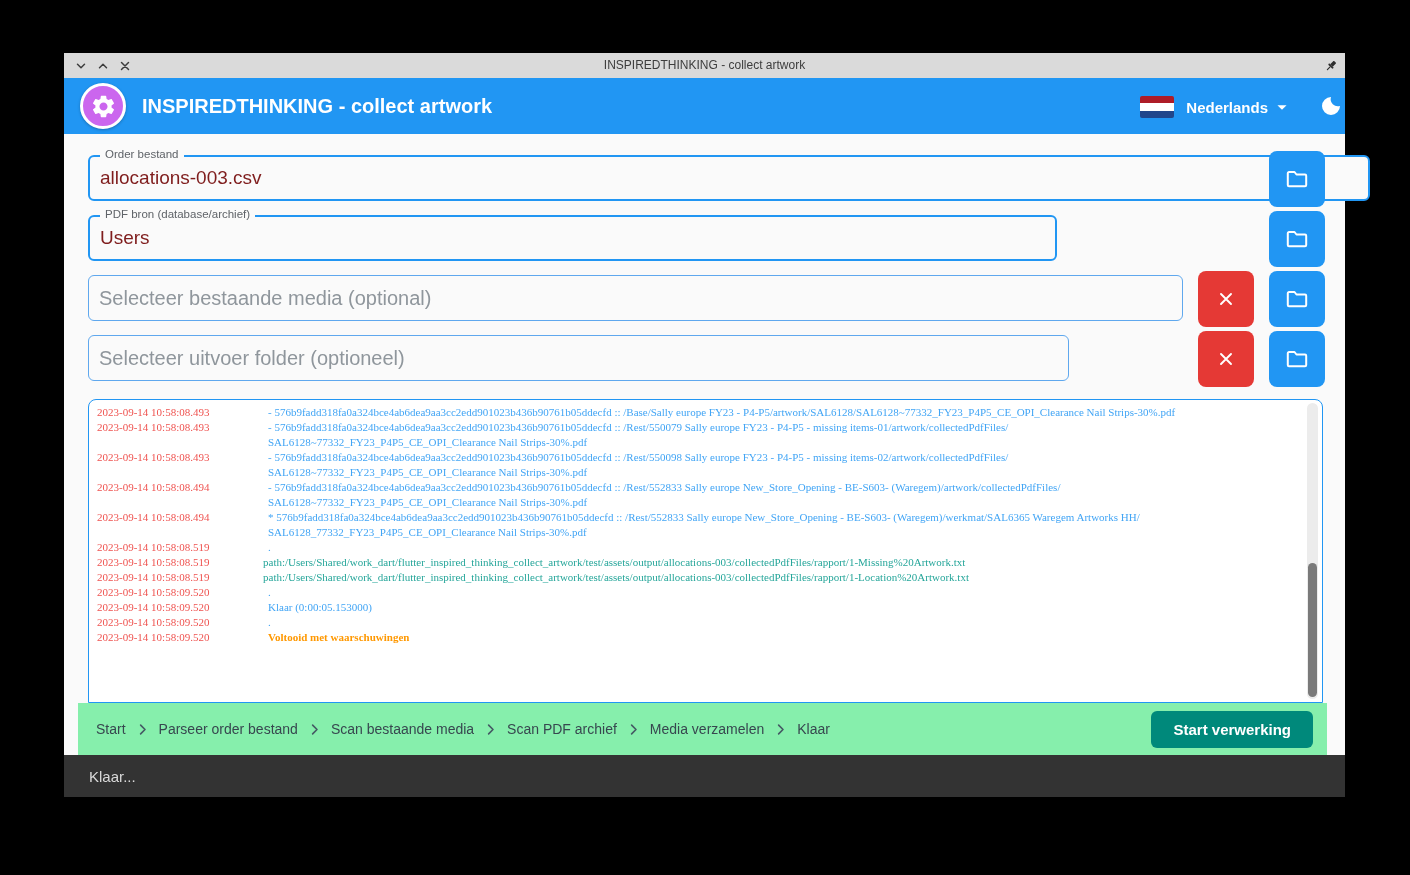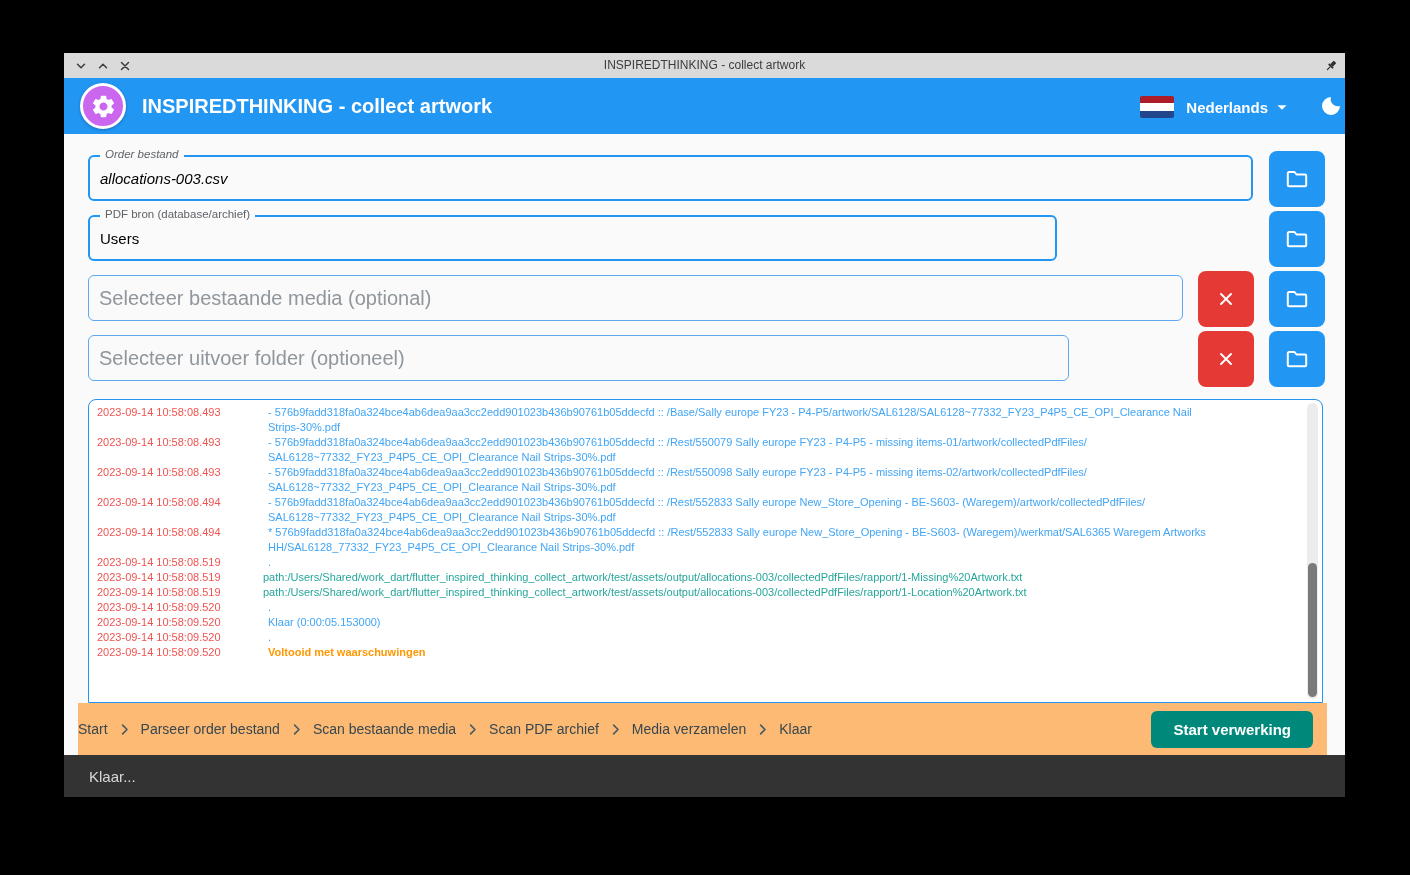--- a/index.html
+++ b/index.html
@@ -31,57 +31,57 @@
   .lang-caret { margin-left:3px; display:flex; }
   .moon { margin-left:26px; display:flex; }
 
   
   .content { position:relative; height:663px; background:#FAFAFA; }
 
   .field { position:absolute; background:#FAFAFA; border:2px solid #2196F3; border-radius:6px; }
   .field .flabel { position:absolute; top:-9px; left:10px; background:#FAFAFA; padding:0 5px;
                    font-size:11.5px; color:#5F6368; }
   .field .fvalue { position:absolute; left:10px; top:50%; transform:translateY(-50%);
-                   font-size:15px; color:#000000; }
+                   font-size:19px; color:#7f1d1d; }
   .field.light { border:1.5px solid #5FA8EE; }
   .field .fplaceholder { position:absolute; left:10px; top:50%; transform:translateY(-50%);
                    font-size:20px; color:#8F969C; }
   .sq-btn { position:absolute; width:56px; height:56px; border:none; border-radius:8px;
             display:flex; align-items:center; justify-content:center; cursor:pointer; }
   .sq-btn.blue { background:#2196F3; }
   .sq-btn.red { background:#E53935; }
 
-  .f1 { left:24px; top:21px;  width:1165px; height:46px;font-style:italic; }
+  .f1 { left:24px; top:21px;  width:1282px; height:46px; }
   .f2 { left:24px; top:81px;  width:969px; height:46px; }
   .f3 { left:24px; top:141px; width:1095px; height:46px; }
   .f4 { left:24px; top:201px; width:981px; height:46px; }
   .b1 { left:1205px; top:17px; }
   .b2 { left:1205px; top:77px; }
   .x3 { left:1134px; top:137px; } .b3 { left:1205px; top:137px; }
   .x4 { left:1134px; top:197px; } .b4 { left:1205px; top:197px; }
 
   
   .log { position:absolute; left:24px; top:265px; width:1235px; height:304px;
          background:#fff; border:1.5px solid #2196F3; border-radius:8px 8px 0 0;
          padding:5px 0 0 8px; overflow:hidden; }
-  .log-row { display:flex; align-items:flex-start; font-family:Liberation Sans, sans-serif;
+  .log-row { display:flex; align-items:flex-start; font-family:Liberation Serif, serif;
              font-size:11px; line-height:15px; }
   .log-ts { width:152px; flex:none; color:#EF5350; white-space:pre; }
   .log-msg { margin-left:19px; width:952px; white-space:pre-wrap; word-wrap:break-word; }
   .log-msg.info { color:#42A5F5; }
   .log-msg.path { color:#26A69A;margin-left:14px; }
   .log-msg.warn { color:#FF9800; font-weight:bold; }
   .scroll-track { position:absolute; right:4px; top:3px; bottom:3px; width:11px;
                   background:#ECECEC; border-radius:6px; }
   .scroll-thumb { position:absolute; left:1px; top:160px; width:9px; height:134px;
                   background:#7A7A7A; border-radius:5px; }
 
   
   .stepper { position:absolute; left:14px; top:569px; width:1249px; height:52px;
-             background:#fdba74; display:flex; align-items:center; }
+             background:#86efac; display:flex; align-items:center; padding-left:18px; }
   .step-label { font-size:14px; color:#37474F; }
   .step-sep { display:flex; margin:0 9px; align-items:center; }
   .start-btn { position:absolute; right:14px; top:8px; height:37px; padding:0 22px;
                background:#00897B; color:#fff; border:none; border-radius:6px;
                font-size:15px; font-weight:bold; font-family:"Liberation Sans", sans-serif; cursor:pointer; }
 
   
   .statusbar { position:absolute; left:0; top:621px; width:1281px; height:42px; background:#333333;
                display:flex; align-items:center; padding-left:25px; }
   .status-text { color:#D9D9D9; font-size:15px; }

